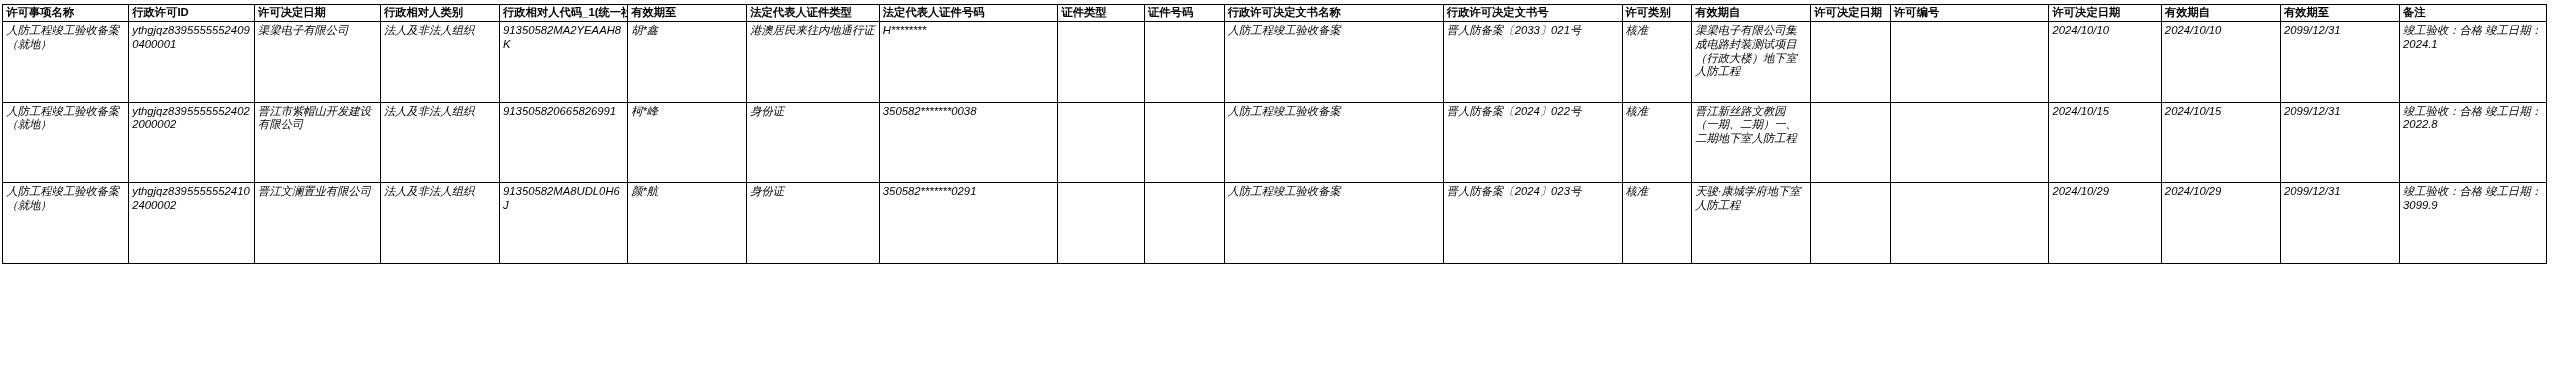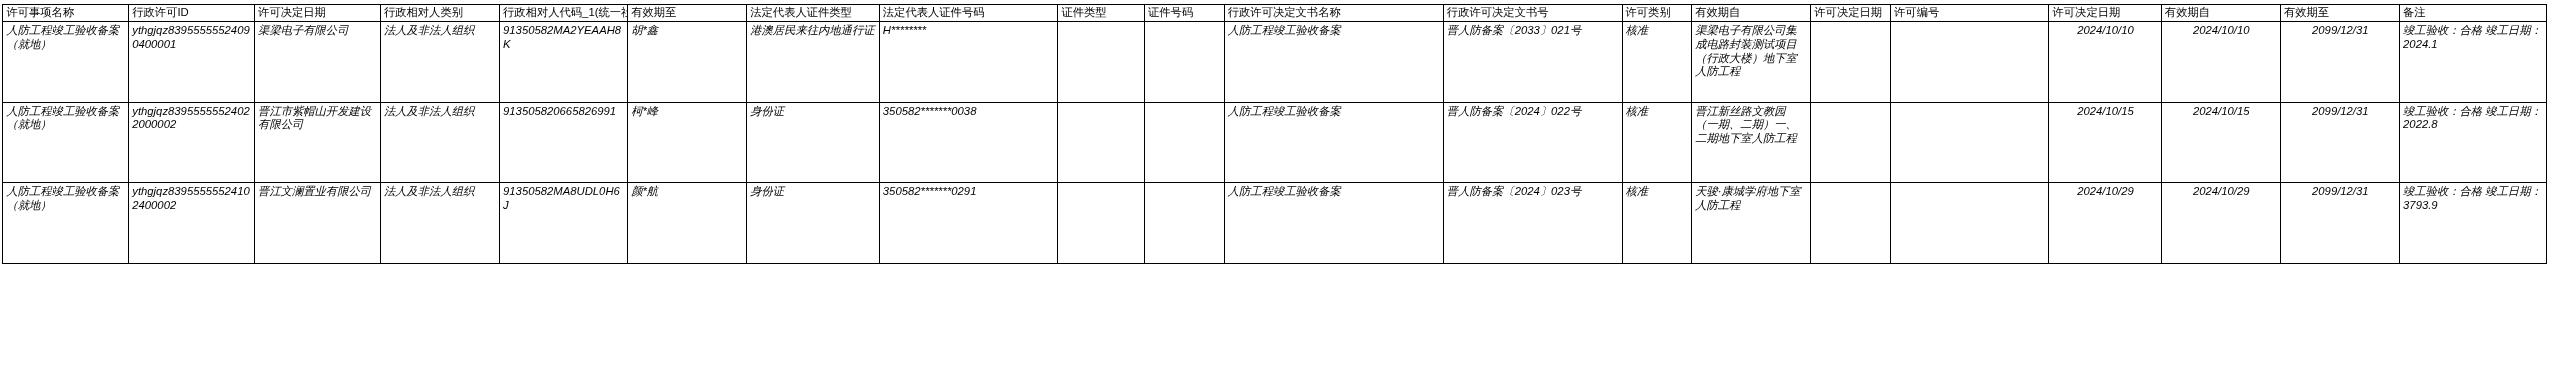--- a/index.html
+++ b/index.html
@@ -33,33 +33,33 @@
     font-size: 11.3px;
     line-height: 1.22;
     color: #000000;
     font-family: "Liberation Sans", sans-serif;
     word-wrap: break-word;
     overflow-wrap: break-word;
     white-space: normal;
   }
   table.grid thead th {
     height: 15.4px;
-    font-weight: normal;
+    font-weight: bold;
     text-align: left;
     vertical-align: middle;
     padding-top: 0.6px;
     padding-bottom: 0.6px;
     white-space: nowrap;
     overflow: hidden;
   }
   table.grid tbody td {
     height: 76px;
     font-style: italic;
   }
-  td.num, th.num { text-align: center; }
+  td.num, th.num { text-align: left; }
   
   col.c0  { width: 112px; }
   col.c1  { width: 112px; }
   col.c2  { width: 112px; }
   col.c3  { width: 106px; }
   col.c4  { width: 114px; }
   col.c5  { width: 106px; }
   col.c6  { width: 118px; }
   col.c7  { width: 159px; }
   col.c8  { width: 77px; }
@@ -225,18 +225,18 @@
         <td></td>
         <td>人防工程竣工验收备案</td>
         <td>晋人防备案〔2024〕023号</td>
         <td>核准</td>
         <td>天骏·康城学府地下室人防工程</td>
         <td></td>
         <td></td>
         <td class="num">2024/10/29</td>
         <td class="num">2024/10/29</td>
         <td class="num">2099/12/31</td>
-        <td>竣工验收：合格 竣工日期：3793.9</td>
+        <td>竣工验收：合格 竣工日期：3099.9</td>
       </tr>
     </tbody>
   </table>
 </div>
 
 
 </body></html>

